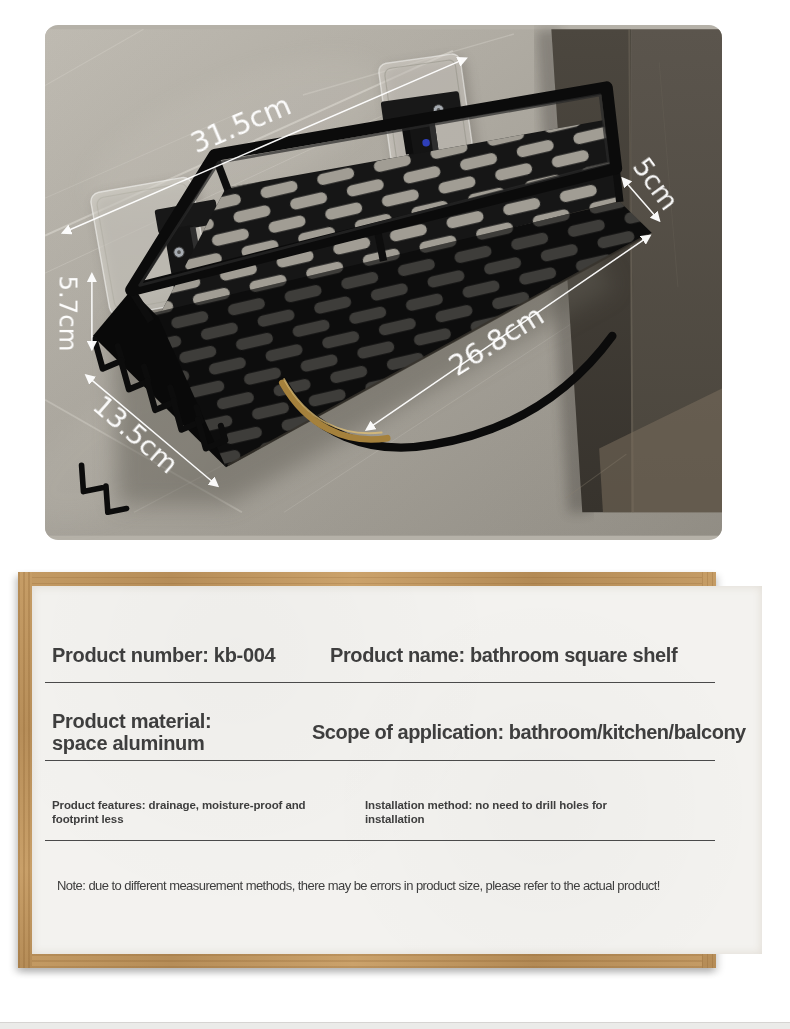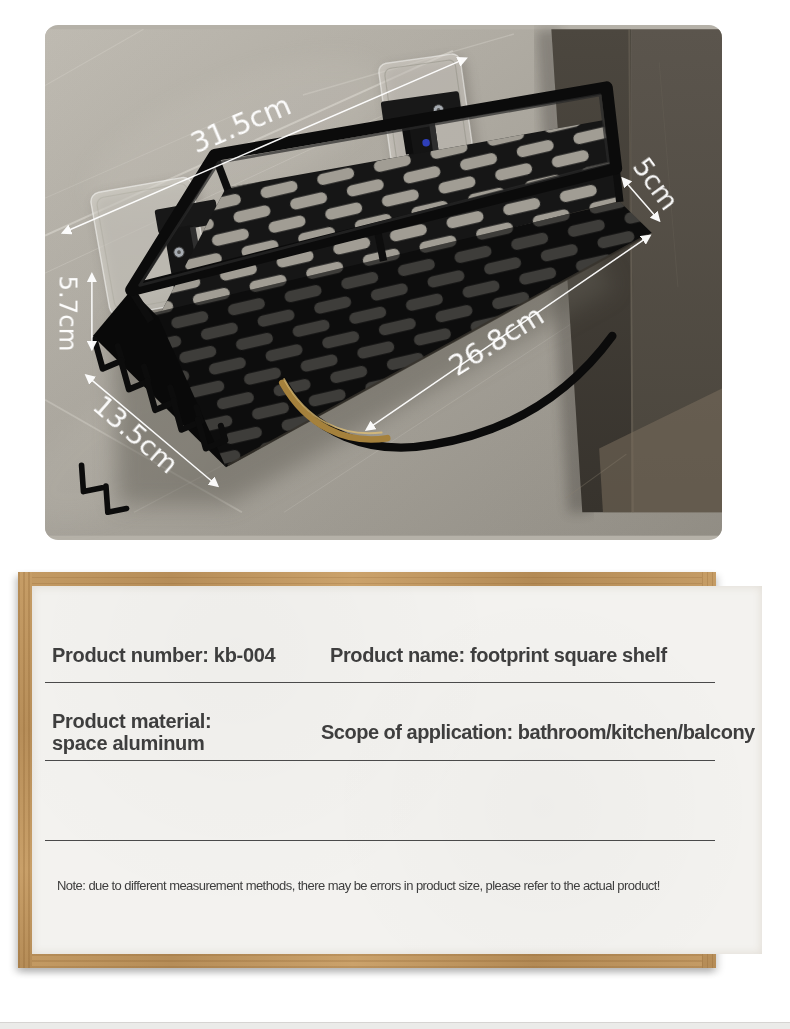--- a/index.html
+++ b/index.html
@@ -29,21 +29,21 @@
            radial-gradient(circle at 70% 60%, rgba(0,0,0,.02), rgba(0,0,0,0) 40%),
            #f3f2ef;
          box-shadow:inset 0 0 10px rgba(110,82,45,.14);}
   .spec-row{position:absolute;left:0;right:0;display:flex;align-items:center;color:#3e3e3e;}
   .spec-row .cell-left{margin-left:20px;font-weight:700;}
   .spec-row .cell-right{position:absolute;font-weight:700;}
   .row1{top:44px;height:50px;font-size:20px;letter-spacing:-0.3px;}
   .row1 .cell-right{left:298px;letter-spacing:-0.4px;}
   .row2{top:118px;height:56px;font-size:20px;letter-spacing:-0.3px;line-height:1.1;}
   .row2 .cell-left{width:218px;}
-  .row2 .cell-right{left:289px;letter-spacing:-0.5px;}
+  .row2 .cell-right{left:280px;letter-spacing:-0.5px;}
   .row3{top:200px;height:52px;font-size:11.5px;letter-spacing:-0.1px;line-height:1.25;}
   .row3 .cell-left{width:292px;}
   .row3 .cell-right{left:333px;width:264px;}
   .divider{position:absolute;left:13px;width:670px;height:0;border-top:1px solid #4a4a4a;}
   .d1{top:96px;} .d2{top:174px;} .d3{top:254px;}
   .note-row{position:absolute;top:292px;left:25px;right:10px;color:#3e3e3e;
             font-size:13px;font-weight:400;letter-spacing:-0.55px;white-space:nowrap;}
 
   
   .bottom-strip{position:absolute;left:0;top:1022px;width:790px;height:7px;
@@ -202,31 +202,33 @@
     </svg>
   </div>
 
   <div class="frame">
     <div class="frame-side left"></div>
     <div class="frame-side right"></div>
     <div class="paper">
 
       <div class="spec-row row1">
         <span class="cell-left">Product number: kb-004</span>
-        <span class="cell-right">Product name: footprint square shelf</span>
+        <span class="cell-right">Product name: bathroom square shelf</span>
       </div>
       <div class="divider d1"></div>
 
       <div class="spec-row row2">
         <span class="cell-left">Product material: space aluminum</span>
         <span class="cell-right">Scope of application: bathroom/kitchen/balcony</span>
       </div>
       <div class="divider d2"></div>
 
       <div class="spec-row row3">
+        <span class="cell-left">Product features: drainage, moisture-proof and footprint less</span>
+        <span class="cell-right">Installation method: no need to drill holes for installation</span>
       </div>
       <div class="divider d3"></div>
 
       <div class="note-row">Note: due to different measurement methods, there may be errors in product size, please refer to the actual product!</div>
     </div>
   </div>
 
   <div class="bottom-strip"></div>
 </div>
 

